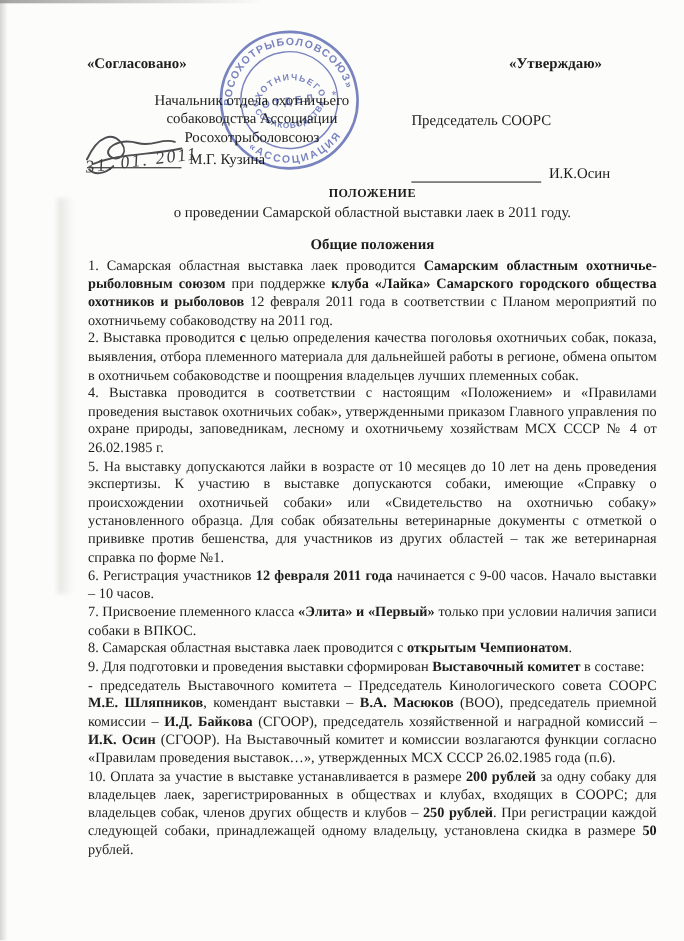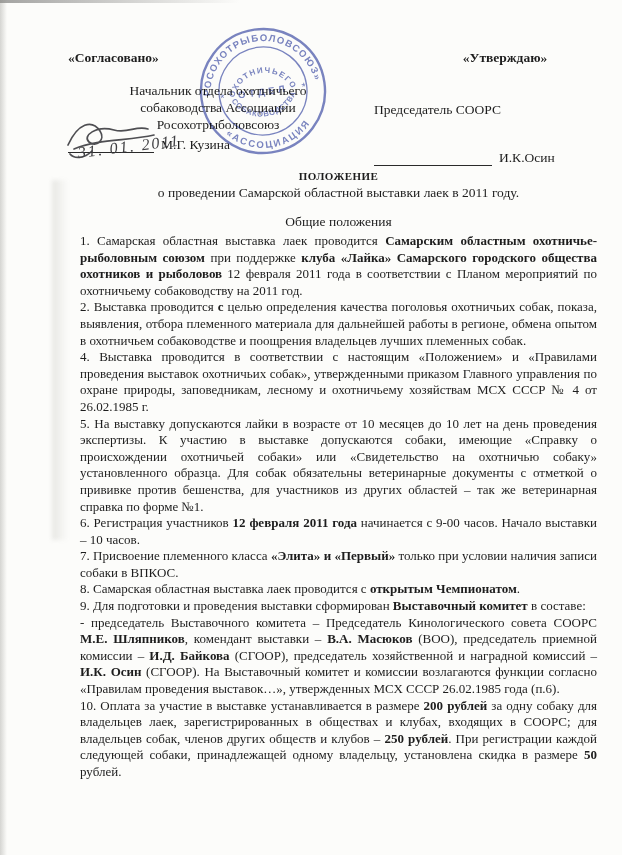--- a/index.html
+++ b/index.html
@@ -14,21 +14,21 @@
   
   .edge-top{position:absolute;left:0;top:0;width:240px;height:3px;
     background:linear-gradient(90deg,rgba(90,90,88,.55),rgba(90,90,88,0));pointer-events:none;}
   .edge-left{position:absolute;left:0;top:0;bottom:0;width:7px;
     background:linear-gradient(90deg,rgba(140,140,135,.35),rgba(140,140,135,0));pointer-events:none;}
   .fold-shadow{position:absolute;left:52px;top:180px;width:16px;height:360px;
     background:linear-gradient(90deg,rgba(120,120,112,.16),rgba(120,120,112,0));
     filter:blur(2px);pointer-events:none;}
 
   .doc-header{position:relative;padding:50px 25px 0 84px;height:112px;}
-  .col-left{position:absolute;left:68px;top:50px;width:300px;}
+  .col-left{position:absolute;left:79px;top:50px;width:300px;}
   .col-right{position:absolute;left:374px;top:50px;width:222px;}
   .agree-label{font-weight:bold;font-size:13.5px;}
   .col-right .agree-label{text-align:center;padding-left:40px;}
   .org-lines{margin-top:16px;font-size:13.5px;line-height:17px;text-align:center;}
   .sig-row{margin-top:4px;font-size:13.5px;display:flex;align-items:flex-end;position:relative;}
   .uline{display:inline-block;border-bottom:1.3px solid #2a2a2a;height:14px;}
   .uline.left-w{width:86px;}
   .uline.right-w{width:118px;}
   .sig-name{margin-left:7px;}
   .col-right .org-title{margin-top:36px;font-size:13.5px;}
@@ -36,21 +36,21 @@
   .sig-scribble{position:absolute;left:-6px;top:-26px;pointer-events:none;}
   .hand-date{position:absolute;left:78px;top:144px;
     font-style:italic;font-size:16px;color:#3f3f42;letter-spacing:2px;
     transform:rotate(-7deg);transform-origin:left center;display:inline-block;}
 
   .stamp{position:absolute;left:196px;top:24px;mix-blend-mode:multiply;opacity:.82;}
 
   .title-block{text-align:center;margin:8px 25px 0 80px;}
   .doc-title{font-weight:bold;font-size:11px;letter-spacing:.4px;}
   .doc-subtitle{font-weight:normal;font-size:13.5px;margin-top:3px;}
-  .section-heading{font-weight:normal;font-size:13.5px;text-align:center;margin:13px 25px 0 80px;}
+  .section-heading{font-weight:bold;font-size:13.5px;text-align:center;margin:13px 25px 0 80px;}
 
   .doc-body{margin:3px 25px 0 80px;}
   .para{margin:0;text-align:justify;font-size:13px;line-height:16.6px;}
   .b{font-weight:bold;}
 </style>
 </head>
 <body>
 
 <div class="edge-top"></div>
 <div class="edge-left"></div>

